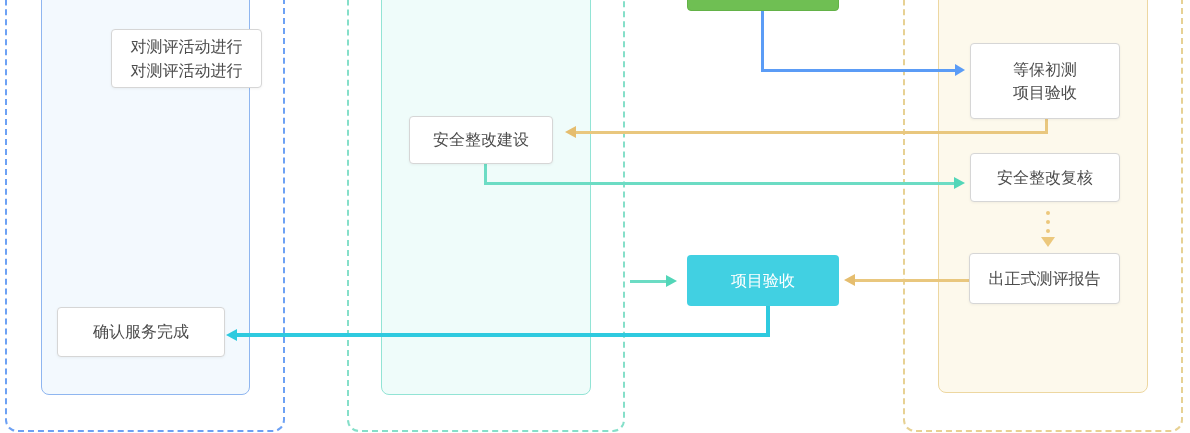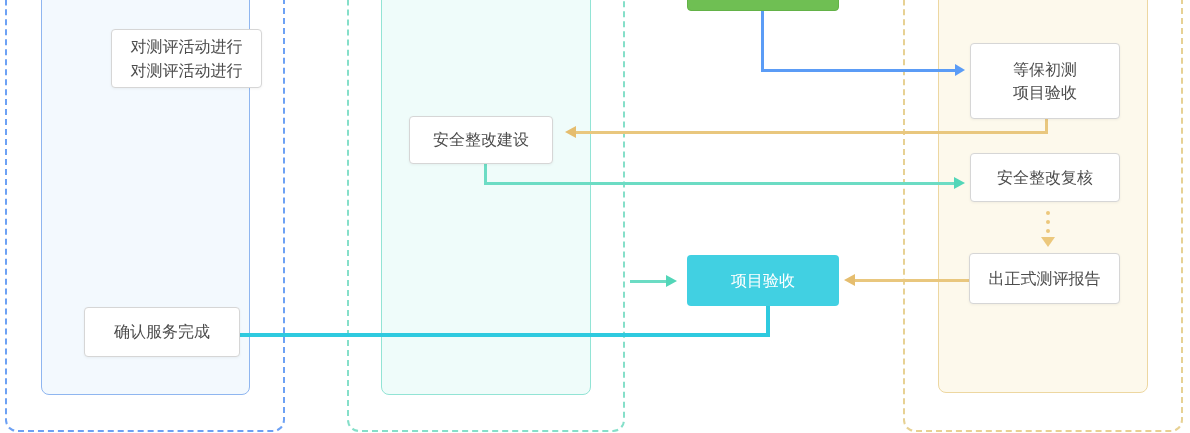--- a/index.html
+++ b/index.html
@@ -20,21 +20,21 @@
   .lane-tan-outer  {left:903px;top:-30px;width:276px;height:458px;border-color:#e7d193;}
   .lane-tan-inner  {left:938px;top:-30px;width:208px;height:421px;border-color:#edd7a1;background:#fdf9ec;}
   
   .node{
     position:absolute;background:#ffffff;border:1px solid #d6d6d6;border-radius:4px;
     display:flex;flex-direction:column;align-items:center;justify-content:center;
     font-size:16px;color:#4c4c4c;text-align:center;line-height:1.45;
     box-shadow:0 1px 3px rgba(0,0,0,0.05);box-sizing:border-box;
   }
   .node-quality {left:72px;top:29px;width:151px;height:59px;margin-left:39px;}
-  .node-confirm {left:84px;top:307px;width:156px;height:50px;}
+  .node-confirm {left:57px;top:307px;width:168px;height:50px;}
   .node-rectify {left:409px;top:106px;width:144px;height:48px;margin-top:10px;}
   .node-green   {left:687px;top:-35px;width:152px;height:46px;background:#6fbf53;border:1px solid #63b247;box-shadow:none;}
   .node-accept  {left:687px;top:255px;width:152px;height:51px;background:#41d0e2;border:none;color:#ffffff;box-shadow:none;}
   .node-initial {left:970px;top:43px;width:150px;height:76px;}
   .node-review  {left:970px;top:153px;width:150px;height:49px;text-align:right;}
   .node-report  {left:969px;top:253px;width:151px;height:51px;}
   
   .seg{position:absolute;}
   .blue  {background:#5b9cf6;}
   .tan   {background:#e9c77e;}

